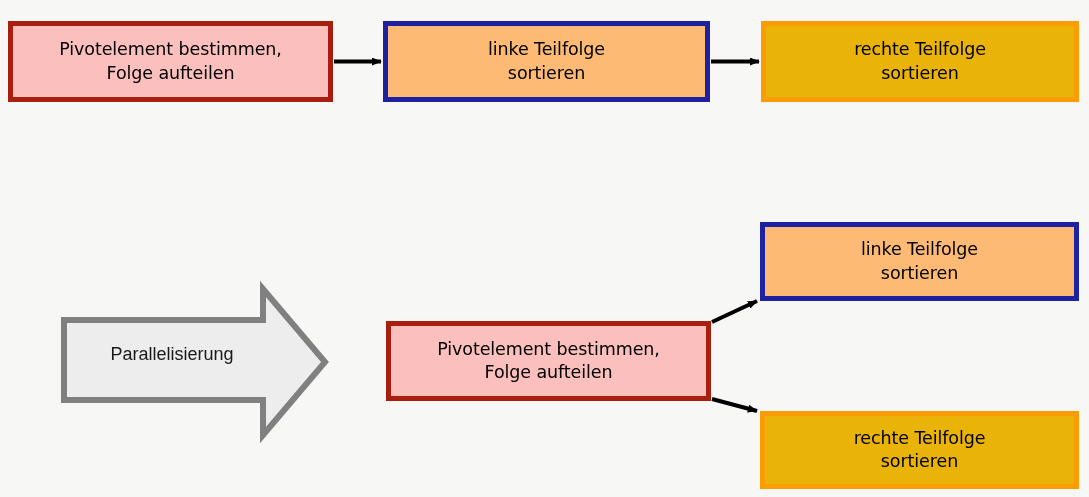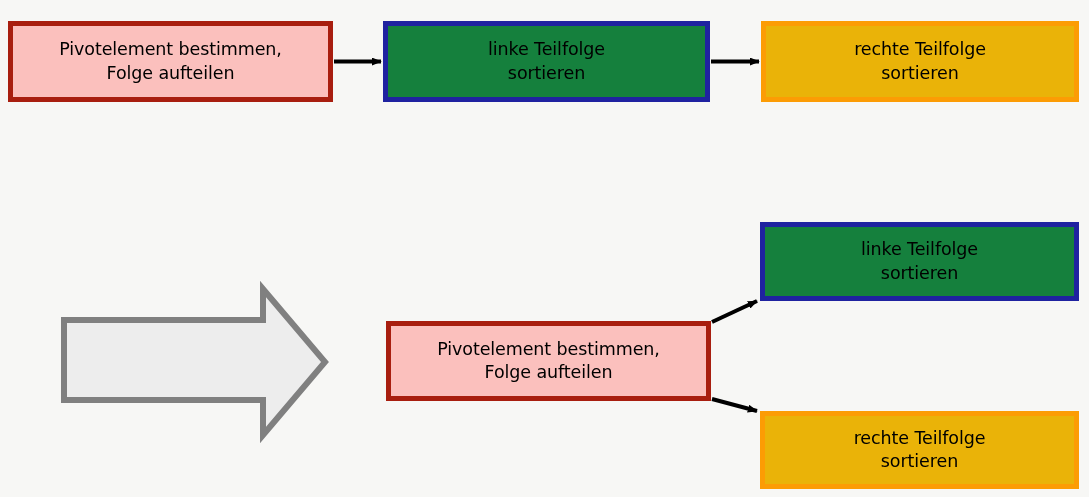--- a/index.html
+++ b/index.html
@@ -32,21 +32,21 @@
     line-height: 1.33;
     letter-spacing: -0.1px;
     white-space: pre-line;
     padding: 2px 6px;
   }
   .node.red {
     background: #fbc0bd;
     border: 5px solid #a81e0f;
   }
   .node.blue {
-    background: #15803d;
+    background: #fdba74;
     border: 5px solid #1f22a0;
   }
   .node.yellow {
     background: #eab308;
     border: 5px solid #fc9c04;
   }
   
   #node-top-pivot   { left: 8px;   top: 21px;  width: 325px; height: 81px; }
   #node-top-left    { left: 383px; top: 21px;  width: 327px; height: 81px; }
   #node-top-right   { left: 761px; top: 21px;  width: 318px; height: 81px; }
@@ -100,20 +100,21 @@
 
   <div id="node-top-pivot" class="node red">Pivotelement bestimmen,
 Folge aufteilen</div>
 
   <div id="node-top-left" class="node blue">linke Teilfolge
 sortieren</div>
 
   <div id="node-top-right" class="node yellow">rechte Teilfolge
 sortieren</div>
 
+  <div class="big-arrow-label">Parallelisierung</div>
 
   <div id="node-bot-pivot" class="node red">Pivotelement bestimmen,
 Folge aufteilen</div>
 
   <div id="node-bot-left" class="node blue">linke Teilfolge
 sortieren</div>
 
   <div id="node-bot-right" class="node yellow">rechte Teilfolge
 sortieren</div>
 

